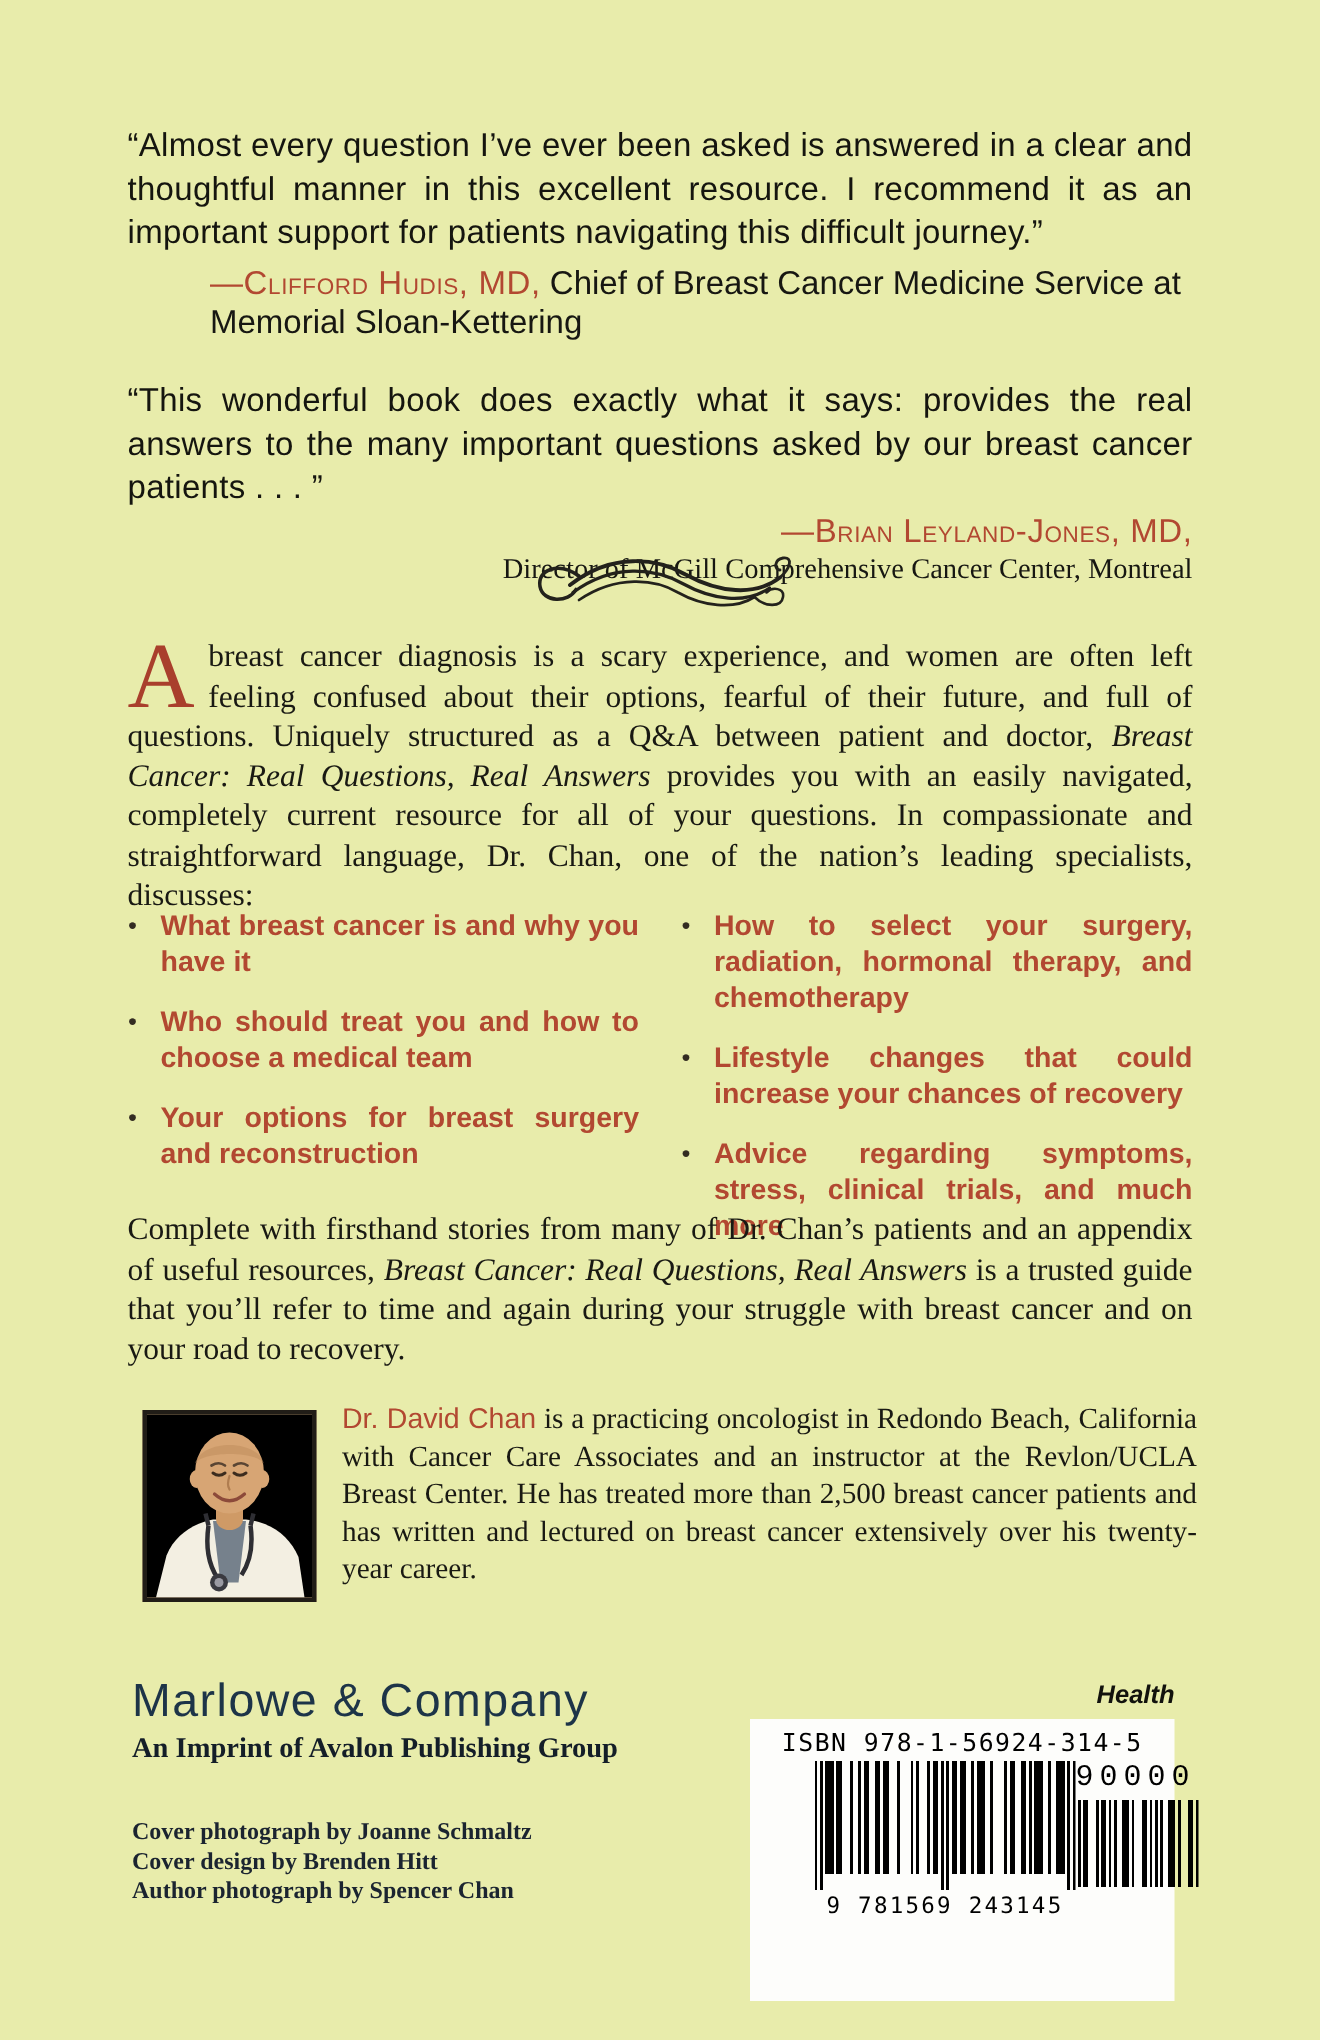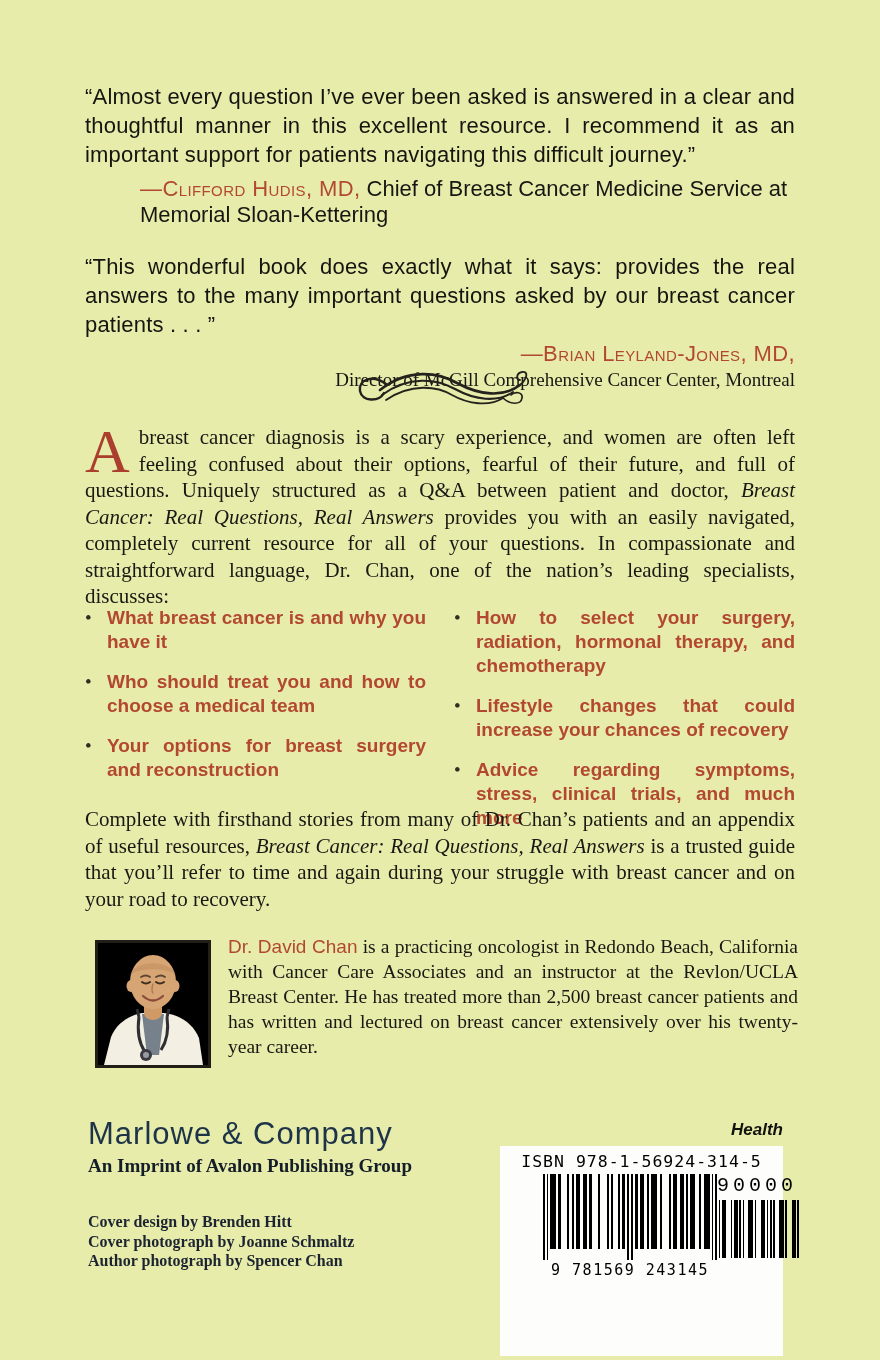--- a/index.html
+++ b/index.html
@@ -62,21 +62,21 @@
     font-family:"Liberation Sans",sans-serif; font-size:31px; letter-spacing:1px;
     color:var(--navy,#1d3448);
   }
   .publisher-imprint{font-size:19px; margin-top:3px; color:#141e28; font-weight:600;}
   .category{right:97px; top:1120px; font-family:"Liberation Sans",sans-serif;
     font-size:17px; font-weight:600; color:#12120d;font-style:italic;}
   .credits{left:88px; top:1212px; font-size:16px; line-height:19.5px; font-weight:700; color:#1b2430;}
 
   
   .barcode-box{
-    left:500px; top:1146px; width:283px; height:210px; background:#fdfdfb;
+    left:500px; top:1146px; width:283px; height:188px; background:#fdfdfb;
     box-sizing:border-box; padding:6px 8px 0 8px;
   }
   .bc-isbn{
     font-family:"DejaVu Sans Mono",monospace; font-size:16.5px; letter-spacing:1px;
     text-align:center; color:#000; white-space:nowrap;
   }
   .bc-row{display:flex; justify-content:space-between; margin-top:3px;}
   .bc-main{width:174px;margin-left:35px;}
   .bc-main svg{width:174px; height:86px; display:block;}
   .bc-digits{
@@ -280,18 +280,18 @@
             <rect x="40" y="0" width="1" height="40"></rect>
             <rect x="44" y="0" width="1" height="40"></rect>
             <rect x="45" y="0" width="1" height="40"></rect>
             <rect x="47" y="0" width="1" height="40"></rect>
           </svg>
       </div>
     </div>
   </div>
 
   <div class="abs credits">
+    <div>Cover photograph by Joanne Schmaltz</div>
     <div>Cover design by Brenden Hitt</div>
-    <div>Cover photograph by Joanne Schmaltz</div>
     <div>Author photograph by Spencer Chan</div>
   </div>
 
 </div>
 
 </body></html>

